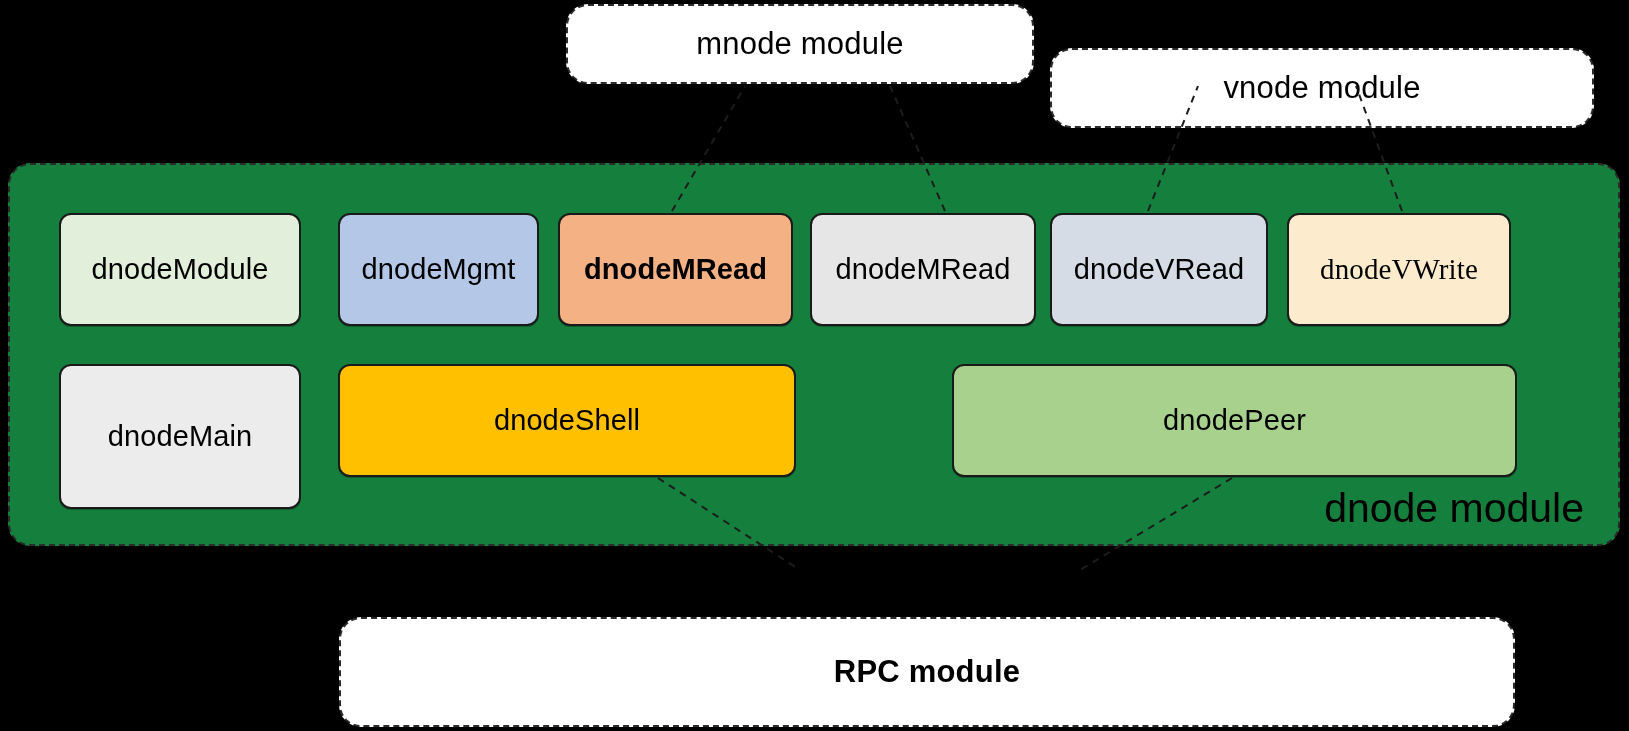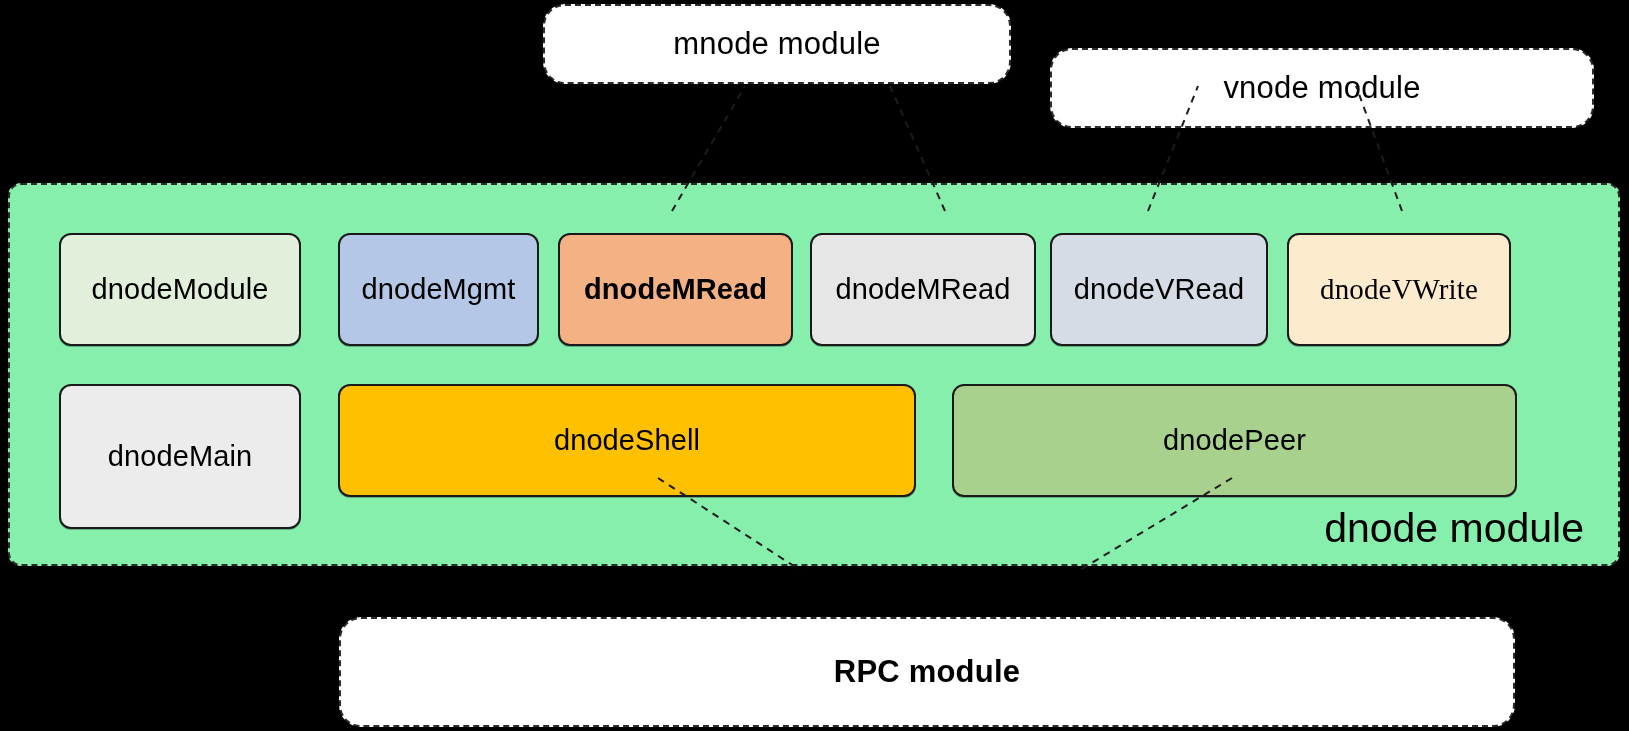--- a/index.html
+++ b/index.html
@@ -40,24 +40,23 @@
     white-space: nowrap;
   }
 
   
   #dnode-module {
     position: absolute;
     left: 8px;
     top: 163px;
     width: 1612px;
     height: 383px;
-    background: #86efac;
+    background: #15803d;
     border: 2px dashed #2b2b2b;
-    border-radius: 13px;
-    margin-top: 20px;
+    border-radius: 22px;
   }
   #dnode-module-label {
     position: absolute;
     right: 34px;
     bottom: 12px;
     font-size: 41px;
     color: #000000;
     white-space: nowrap;
   }
 
@@ -86,21 +85,21 @@
     width: 1629px;
     height: 731px;
     pointer-events: none;
   }
 </style>
 </head>
 <body>
 
 <div id="stage">
 
-  <div class="module-box" id="mnode-module" style="left: 543px; top: 4px; width: 468px; height: 80px;">
+  <div class="module-box" id="mnode-module" style="left: 566px; top: 4px; width: 468px; height: 80px;">
     <span class="module-label">mnode module</span>
   </div>
 
   <div class="module-box" id="vnode-module" style="left: 1050px; top: 4px; width: 544px; height: 80px; margin-top: 44px;">
     <span class="module-label">vnode module</span>
   </div>
 
   <div id="dnode-module" style="left: 8px; top: 163px; width: 1612px; height: 383px;">
 
     <div class="node-box" style="left: 49px; top: 48px; width: 242px; height: 113px; background: rgb(226, 239, 218);">
@@ -118,21 +117,21 @@
     <div class="node-box" style="left: 1040px; top: 48px; width: 218px; height: 113px; background: rgb(214, 220, 229);">
       <span class="node-label">dnodeVRead</span>
     </div>
     <div class="node-box" style="left: 1277px; top: 48px; width: 224px; height: 113px; background: rgb(253, 235, 205); font-family: Liberation Serif, serif;">
       <span class="node-label">dnodeVWrite</span>
     </div>
 
     <div class="node-box" style="left: 49px; top: 199px; width: 242px; height: 145px; background: rgb(236, 236, 236);">
       <span class="node-label">dnodeMain</span>
     </div>
-    <div class="node-box" style="left: 328px; top: 199px; width: 578px; height: 113px; background: rgb(255, 192, 0);">
+    <div class="node-box" style="left: 328px; top: 199px; width: 458px; height: 113px; background: rgb(255, 192, 0);">
       <span class="node-label">dnodeShell</span>
     </div>
     <div class="node-box" style="left: 942px; top: 199px; width: 565px; height: 113px; background: rgb(169, 209, 142);">
       <span class="node-label">dnodePeer</span>
     </div>
 
     <span id="dnode-module-label">dnode module</span>
   </div>
 
   <div class="module-box" id="rpc-module" style="left: 339px; top: 617px; width: 1176px; height: 110px; font-weight: bold;">

